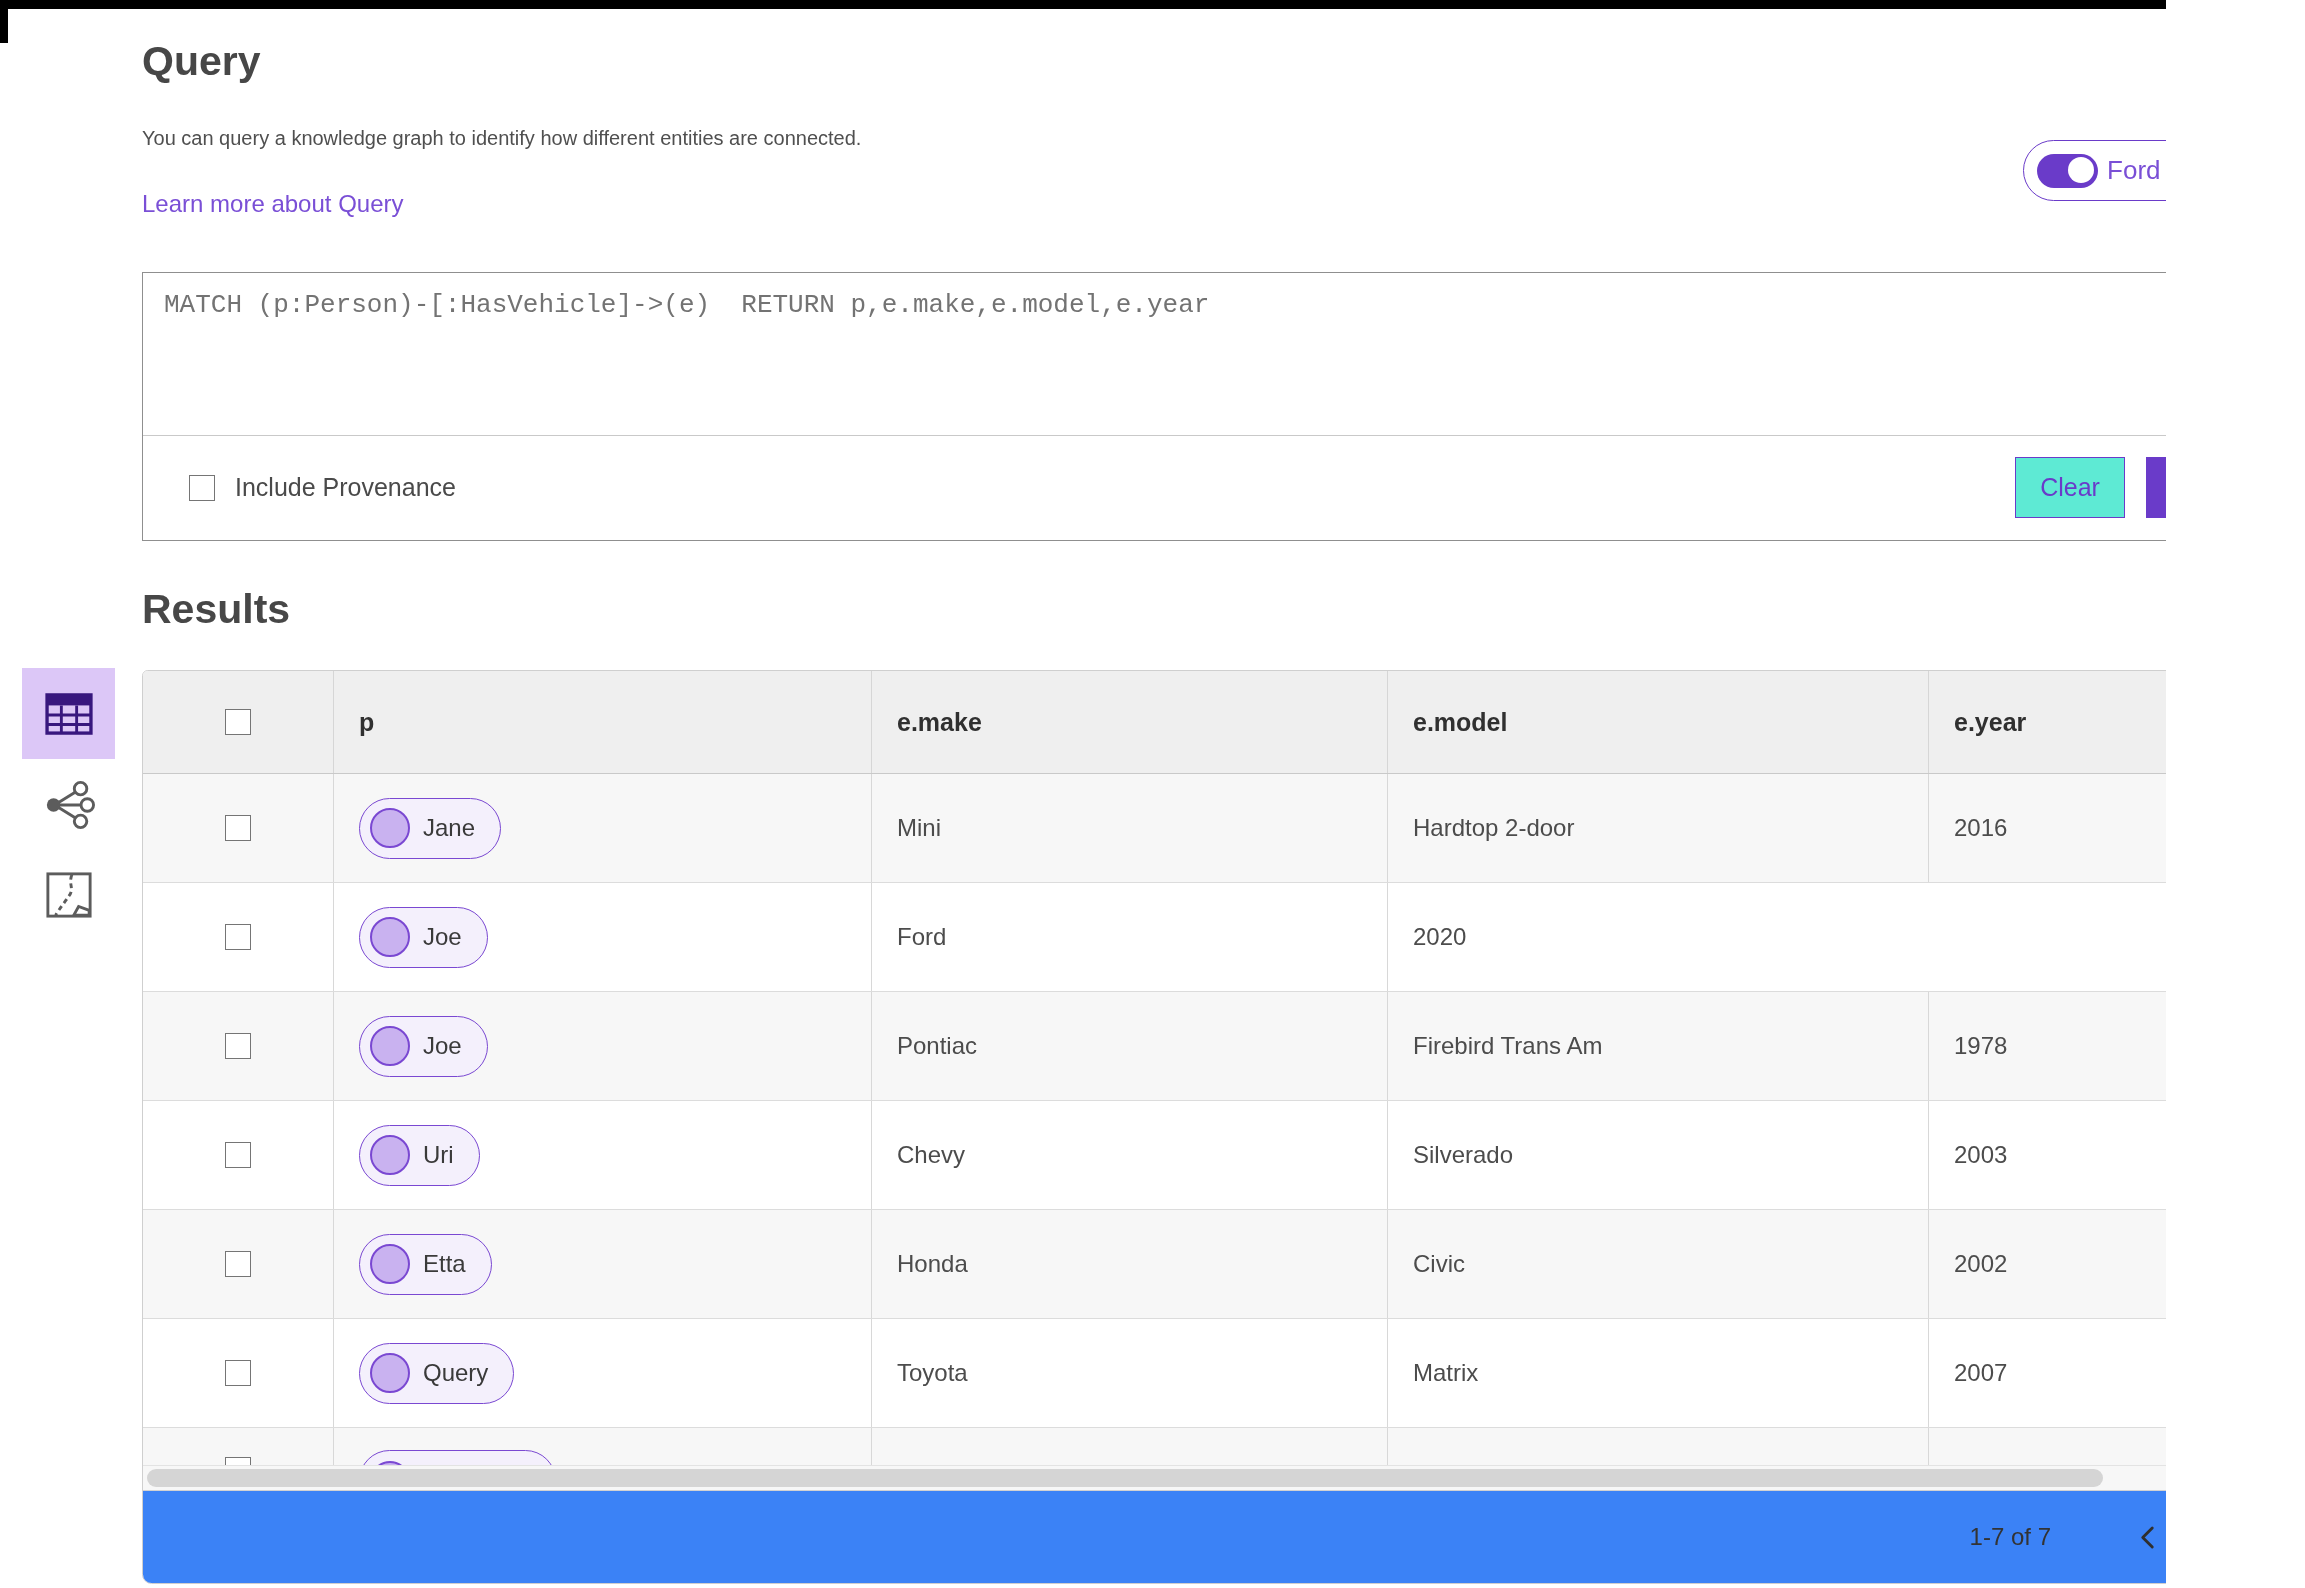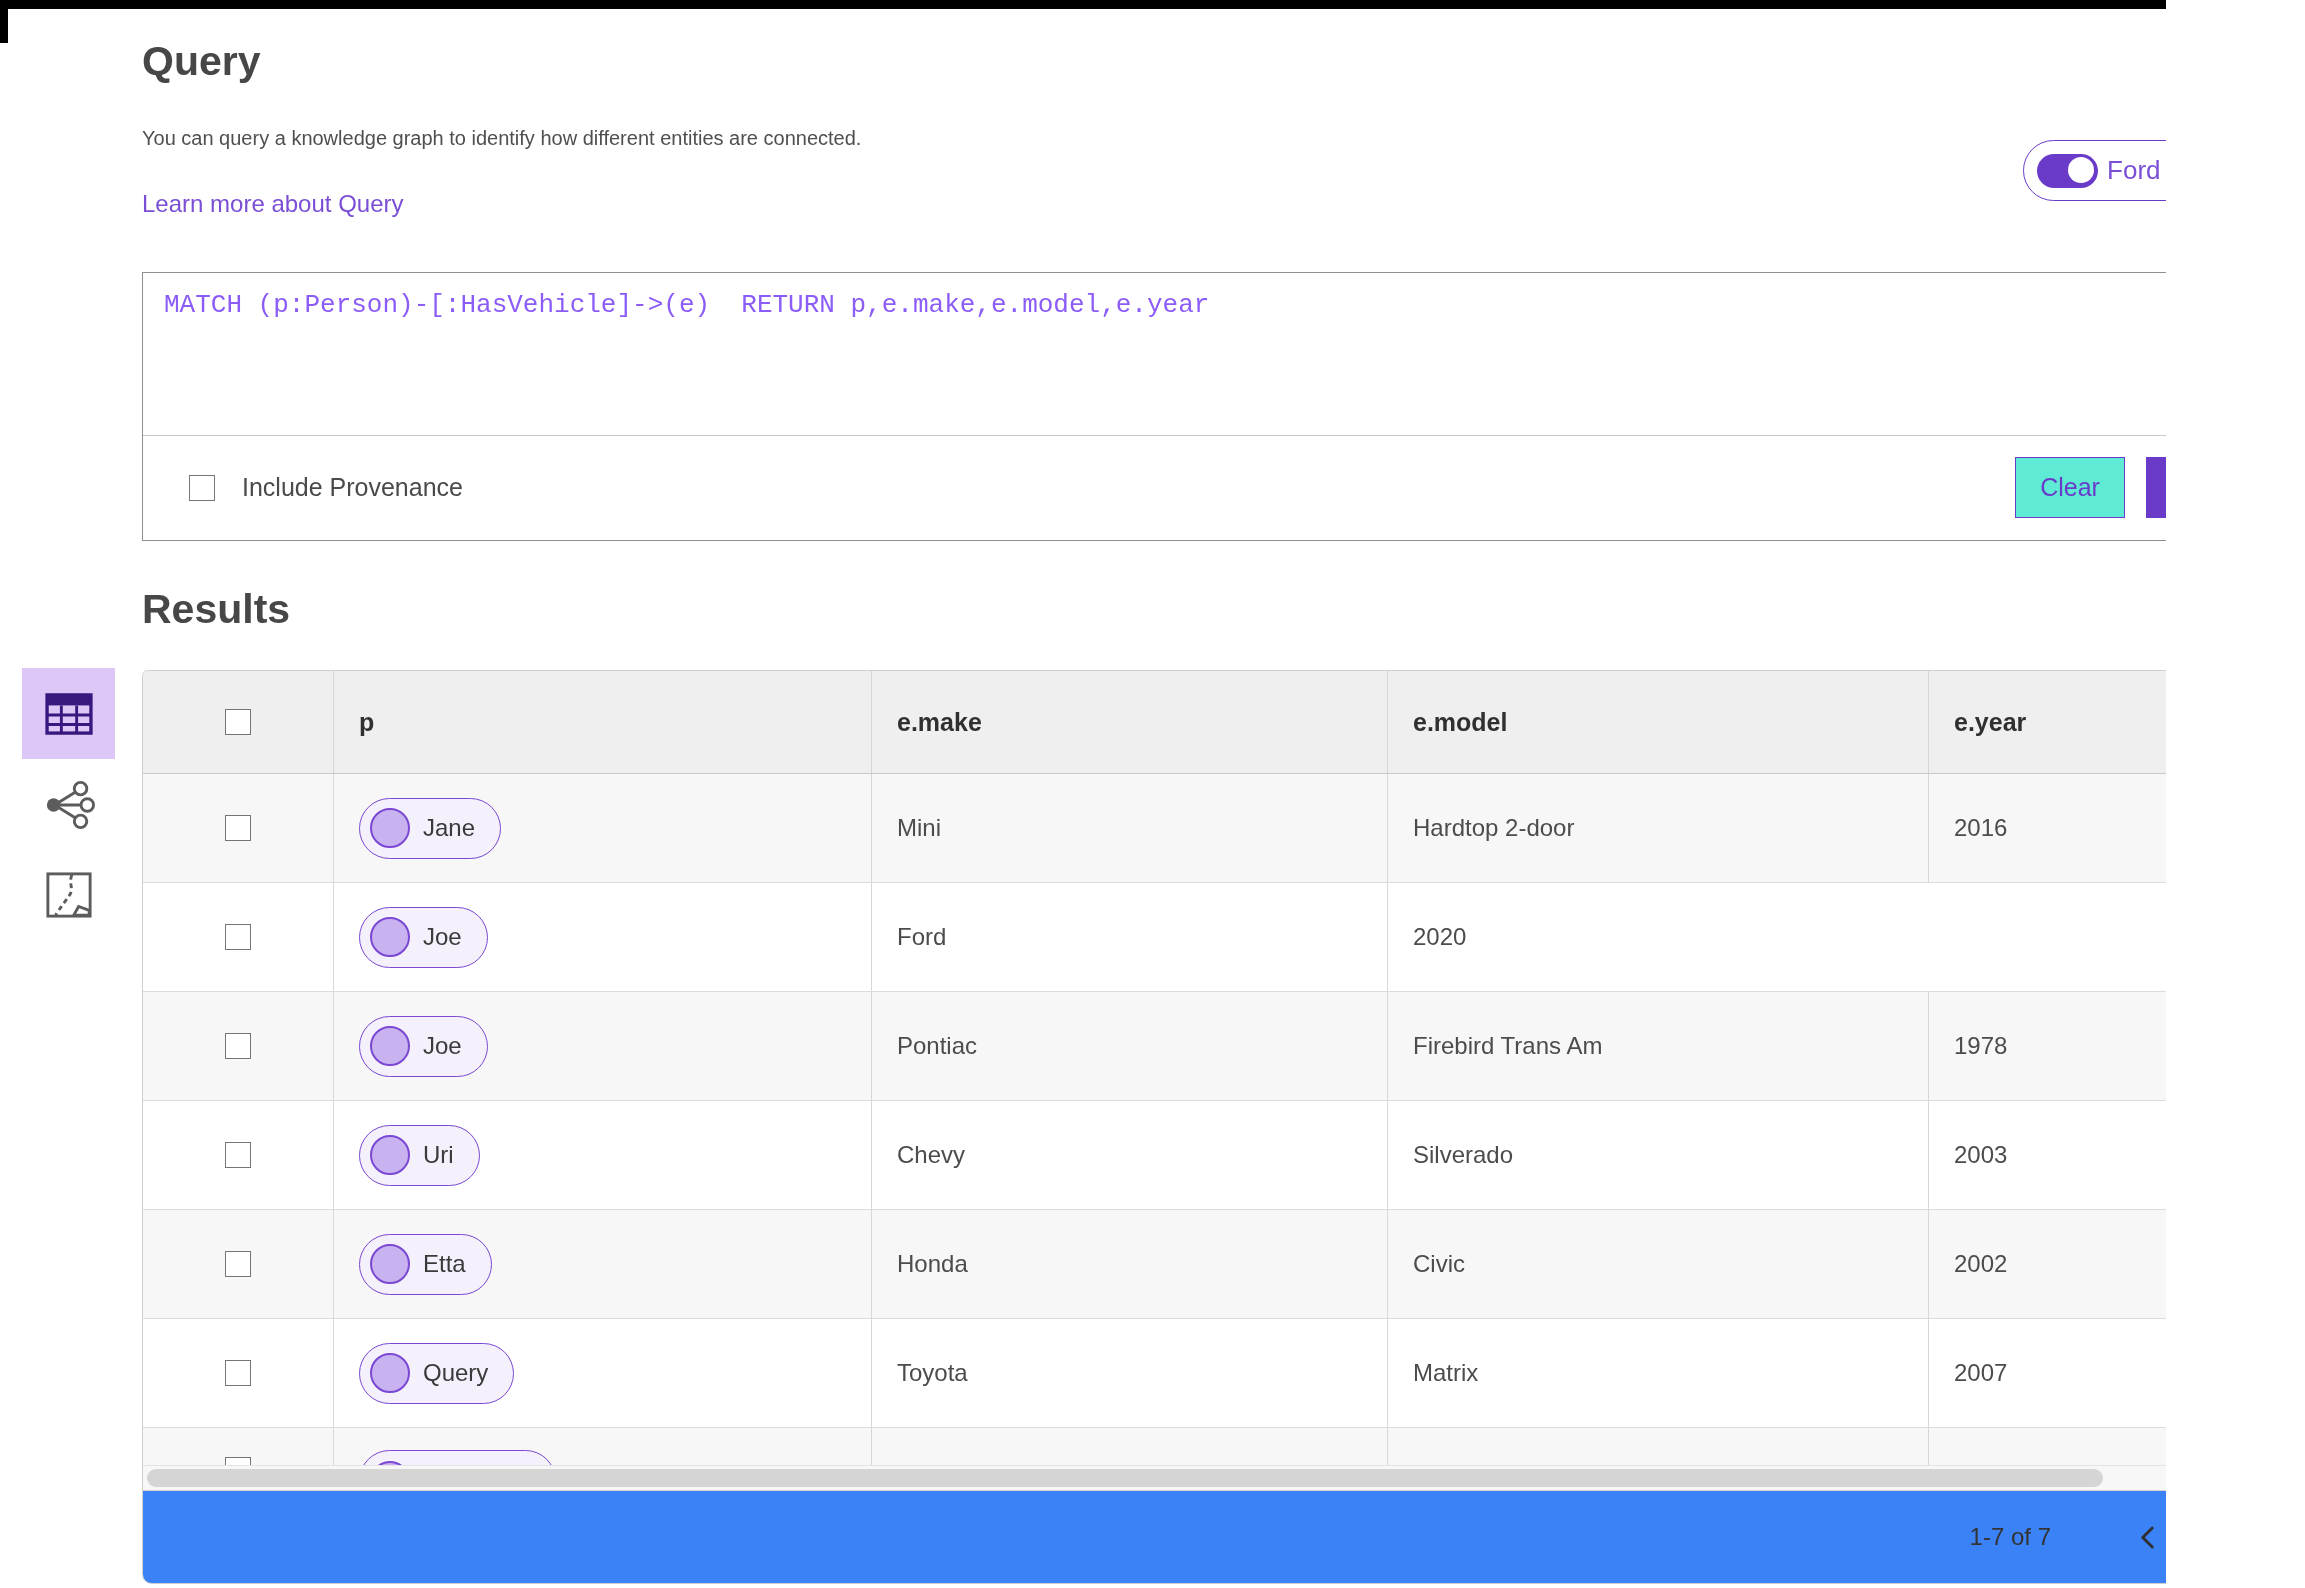--- a/index.html
+++ b/index.html
@@ -19,25 +19,25 @@
   .toggle-pill{position:absolute;left:2023px;top:140px;width:248px;height:61px;border:1.9px solid var(--accent,#6a3bc9);
       border-radius:33px;background:#fff;display:flex;align-items:center;padding-left:12.5px;box-sizing:border-box;cursor:pointer;}
   .switch{position:relative;width:61px;height:34px;border-radius:17.3px;background:var(--accent,#6a3bc9);flex:0 0 auto;}
   .knob{position:absolute;right:3.8px;top:3.8px;width:26px;height:26px;border-radius:50%;background:#fff;}
   .toggle-label{margin-left:9.6px;font-size:26px;color:var(--link_purple,#7a4fd6);}
 
   
   .query-panel{position:absolute;left:142px;top:272px;width:2137px;height:269px;border:1.9px solid #8f8f8f;box-sizing:border-box;background:#fff;}
   .query-input{display:block;width:100%;height:163px;box-sizing:border-box;border:none;outline:none;resize:none;
       padding:15.4px 21px;font-family:"Liberation Mono","DejaVu Sans Mono",monospace;font-size:26px;line-height:1.35;
-      color:#8b5cf6;background:transparent;overflow:hidden;border-bottom:1px solid #c9c9c9;}
+      color:#737373;background:transparent;overflow:hidden;border-bottom:1px solid #c9c9c9;}
   .resize-grip{position:absolute;right:2.9px;top:140px;}
   .panel-footer{position:absolute;left:0;top:164px;width:100%;height:101px;display:flex;align-items:center;box-sizing:border-box;padding:0 42px 0 46px;}
   .checkbox{display:inline-block;width:26px;height:26px;border:1.9px solid #757575;background:#fff;box-sizing:border-box;cursor:pointer;}
-  .prov-label{margin-left:27px;font-size:25px;color:#4a4a4a;}
+  .prov-label{margin-left:20px;font-size:25px;color:#4a4a4a;}
   .spacer{flex:1;}
   .btn-clear{width:110px;height:61px;background:#5eead4;border:1.9px solid var(--accent,#6a3bc9);color:var(--accent,#6a3bc9);
       font-size:25px;font-family:inherit;cursor:pointer;}
   .btn-run{width:90px;height:61px;margin-left:21px;background:var(--accent,#6a3bc9);border:none;color:#fff;
       font-size:25px;font-family:inherit;cursor:pointer;}
 
   
   .view-tile{position:absolute;left:22px;top:668px;width:93px;height:91px;background:var(--selected_view_bg,#dcc7f7);
       display:flex;align-items:center;justify-content:center;cursor:pointer;}
   .view-icon2{position:absolute;left:42px;top:778px;width:54px;height:54px;display:flex;align-items:center;justify-content:center;cursor:pointer;}

